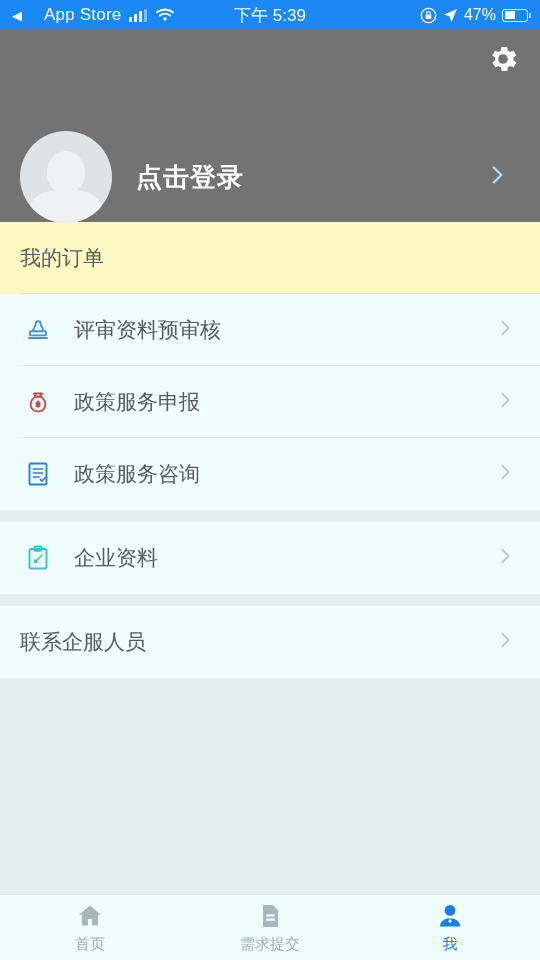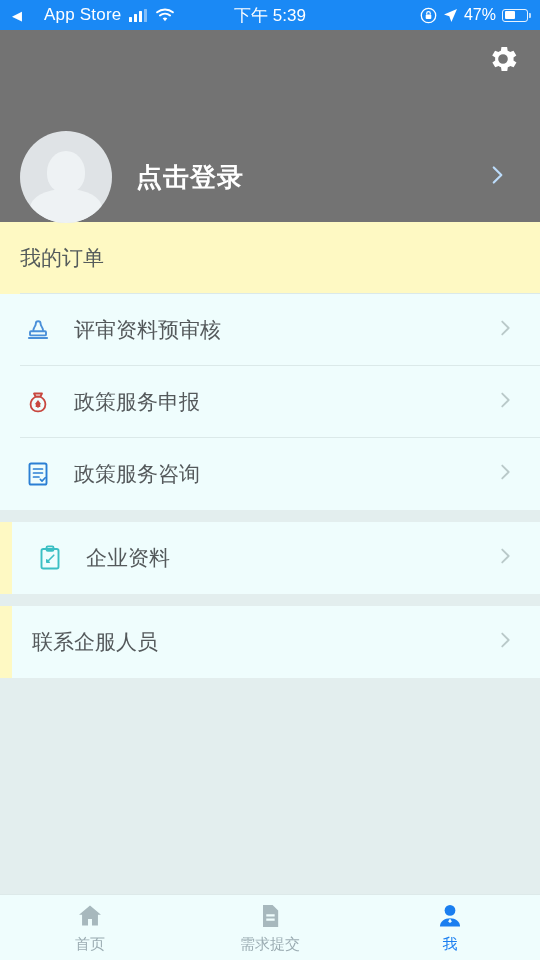--- a/index.html
+++ b/index.html
@@ -37,21 +37,21 @@
   .profile { position:absolute; left:20px; top:101px; display:flex; align-items:center; width:500px; cursor:pointer; }
   .avatar { width:92px; height:92px; border-radius:50%; background:#dfe3e6; overflow:hidden; position:relative; flex:0 0 92px; }
   .avatar .head { position:absolute; left:50%; top:20px; transform:translateX(-50%); width:38px; height:42px; background:#eef2f4; border-radius:50% 50% 45% 45%; }
   .avatar .body { position:absolute; left:50%; bottom:-6px; transform:translateX(-50%); width:72px; height:40px; background:#eef2f4; border-radius:48% 48% 0 0; }
   .login-text { color:#fff; font-size:26px; font-weight:bold; margin-left:24px; letter-spacing:1px; }
   .hdr-chevron { position:absolute; right:10px; top:50%; transform:translateY(-50%); }
 
   
   .scroll { flex:1 1 auto; overflow:hidden; background:#e3eeee; }
   .group { background:#fef9c3; }
-  .group + .group { margin-top:12px;padding-left:12px; }
+  .group + .group { margin-top:12px; }
   .section-title { height:72px; display:flex; align-items:center; padding:0 20px; font-size:21px; color:#555c5c; }
   .row {
     height:72px; display:flex; align-items:center; padding:0 20px;
     position:relative; cursor:pointer; background:#effdfd;font-family:Liberation Serif, serif;
   }
   .row::after {
     content:""; position:absolute; left:20px; right:0; bottom:0; height:1px;
     background:#dbe9e9;
   }
   .row:last-child::after { display:none; }

